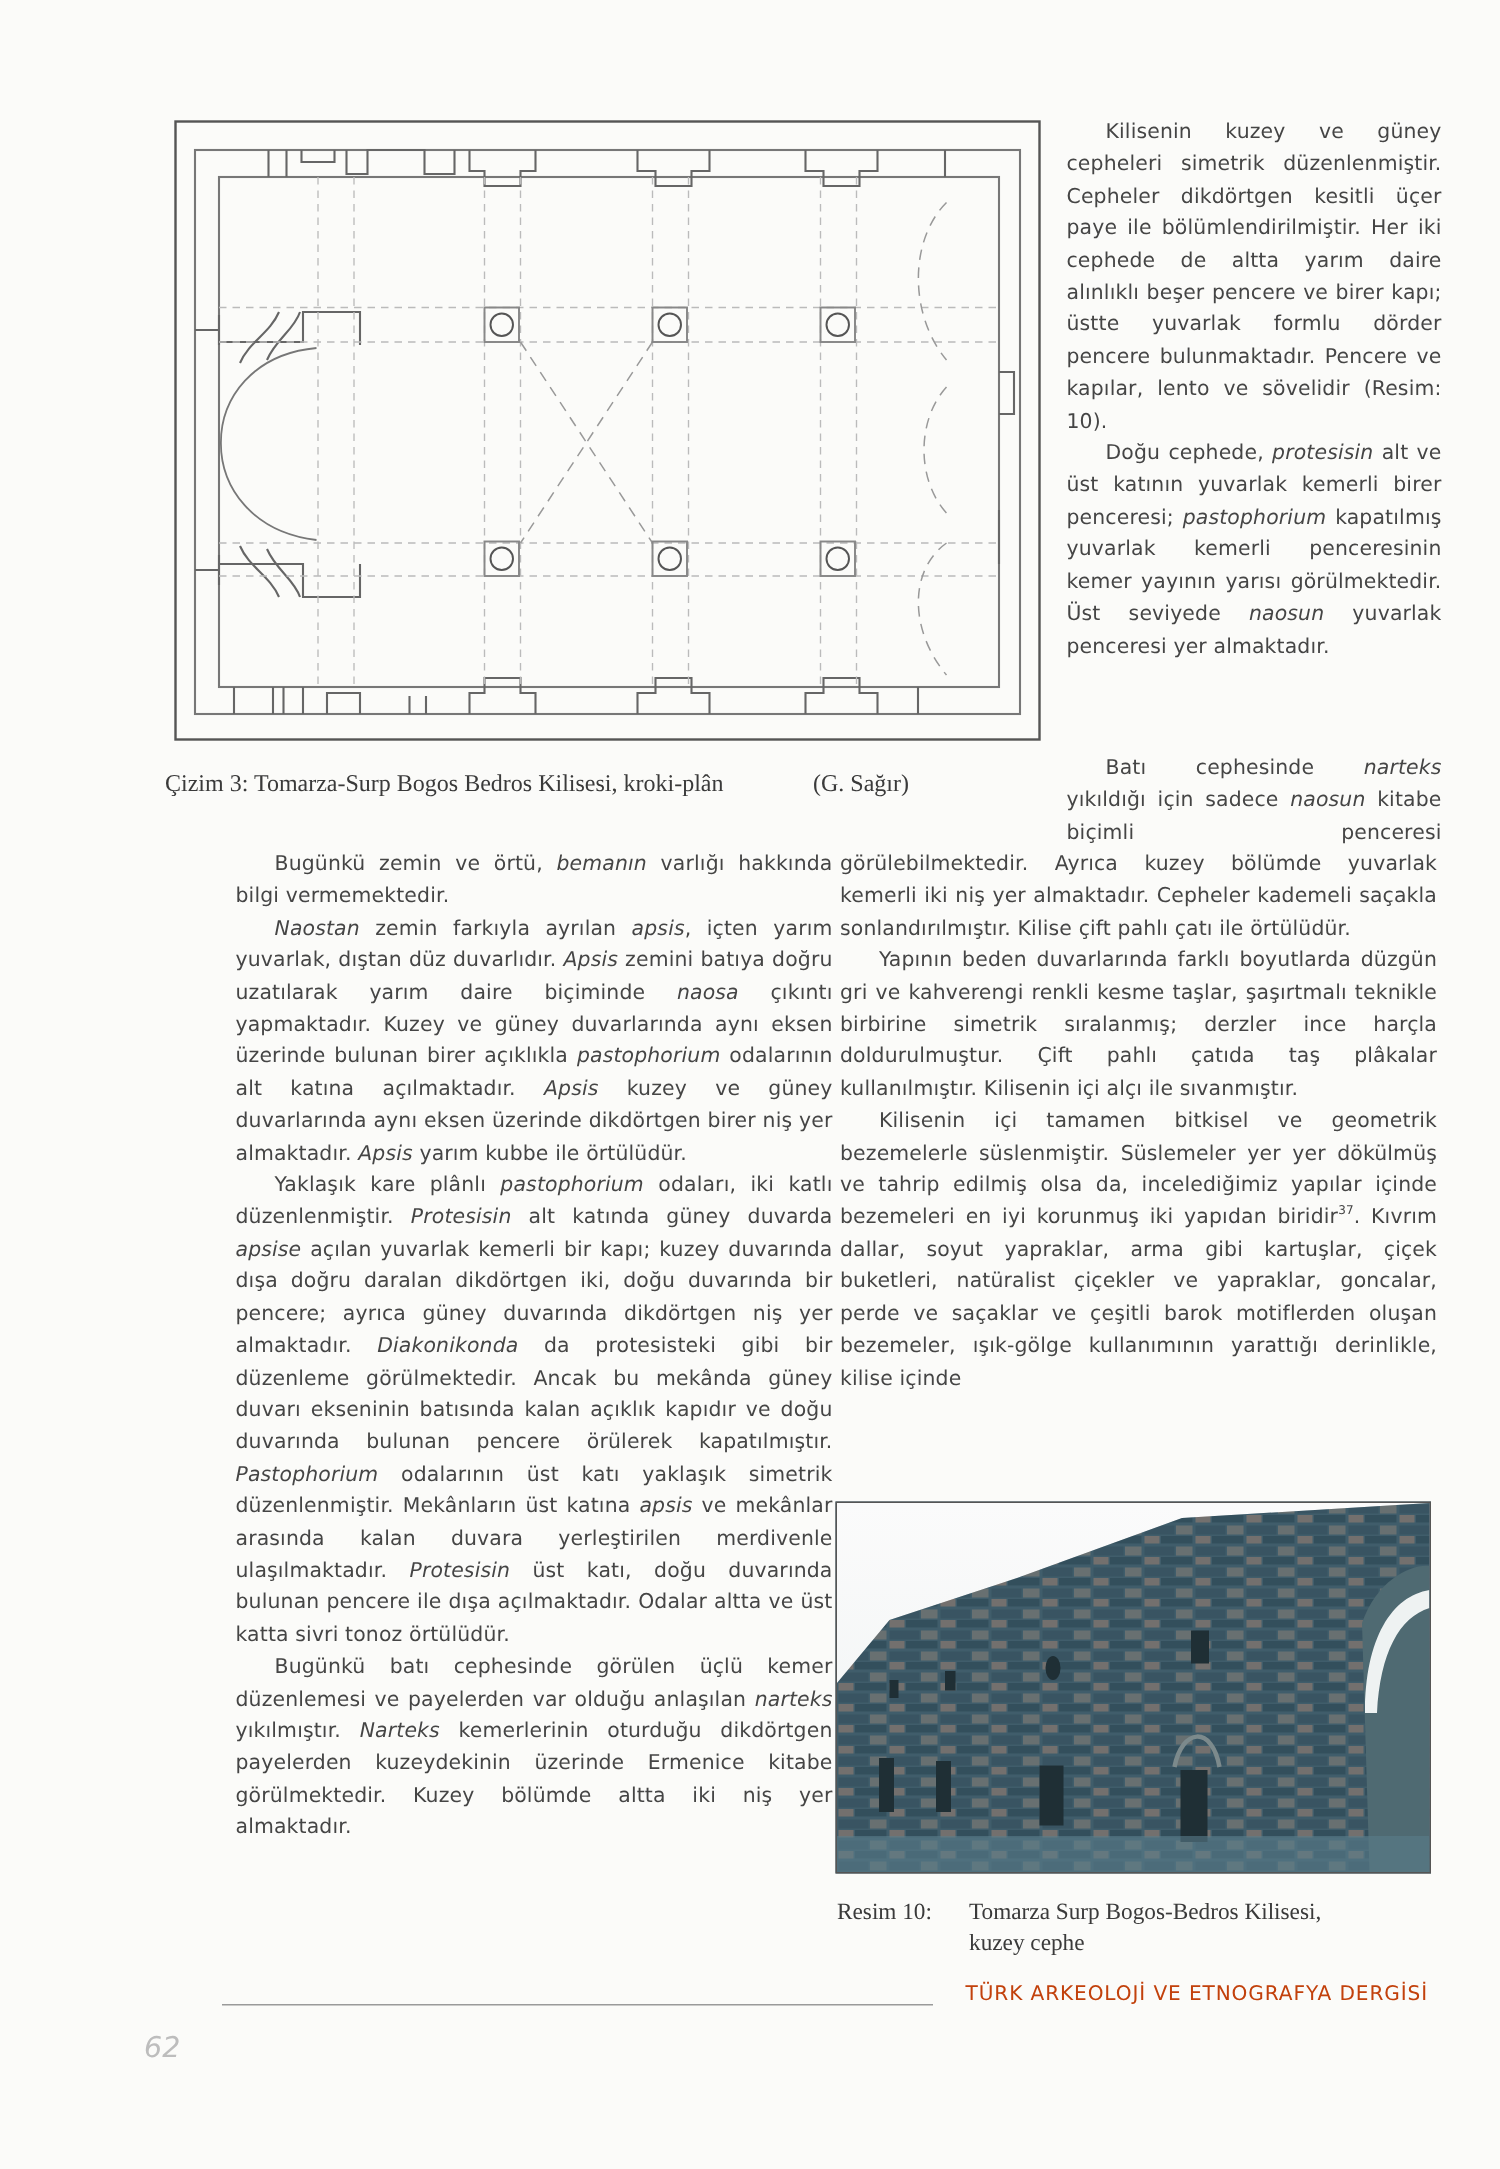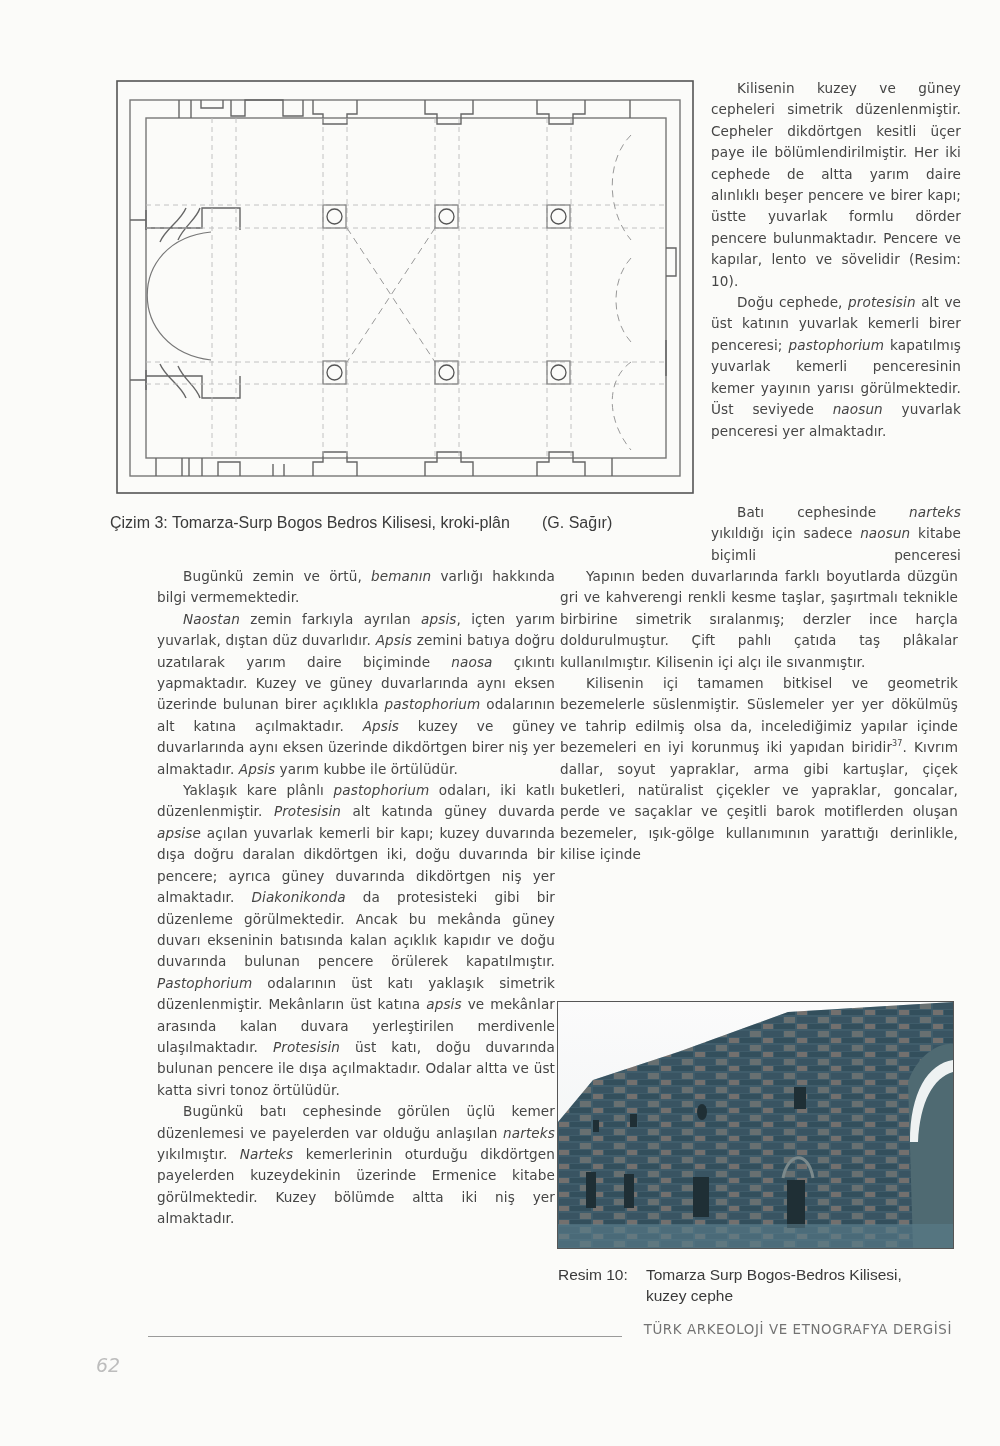--- a/index.html
+++ b/index.html
@@ -2,21 +2,21 @@
 <html><head>
 <meta charset="utf-8">
 <style>
   html, body { margin:0; padding:0; }
   body {
     width:1000px; height:1446px; position:relative; overflow:hidden;
     background:#fbfbf9; color:#3d3d3d;
     font-family:"DejaVu Sans", sans-serif;
   }
   .hand { font-family:"DejaVu Sans", sans-serif; font-size:13.6px; line-height:21.4px; color:#454545; letter-spacing:0.1px; }
-  .serif { font-family:Liberation Sans, sans-serif; color:#3a3a3a; }
+  .serif { font-family:Liberation Serif, serif; color:#3a3a3a; }
   p { margin:0; text-align:justify; text-align-last:left; }
   p.ind { text-indent:26px; }
   i { font-style:italic; }
 
   #plan-frame { position:absolute; left:116px; top:80px; width:578px; height:414px; }
   #plan-frame svg { width:100%; height:100%; display:block; }
 
   #plan-caption { position:absolute; left:110px; top:514px; font-size:16px; white-space:nowrap; }
   #plan-credit { position:absolute; left:542px; top:514px; font-size:16px; white-space:nowrap; }
 
@@ -26,21 +26,21 @@
   #col-right { position:absolute; left:560px; top:566px; width:398px; }
 
   #photo { position:absolute; left:557px; top:1001px; width:395px; height:246px; border:1px solid #555; overflow:hidden; background:#3f5f6e; }
   #photo-caption { position:absolute; left:558px; top:1264px; font-size:15.5px; line-height:21px; }
   #photo-caption .lbl { display:inline-block; width:88px; }
   #photo-caption .ln2 { padding-left:88px; }
 
   #footer { position:absolute; left:96px; top:1318px; width:856px; height:26px; }
   #page-number { position:absolute; left:0; top:0; font-size:19px; color:#bdbdbd; font-style:italic;margin-top:36px; }
   #footer-rule { position:absolute; left:52px; right:330px; top:18px; border-top:1.5px solid #9a9a9a; }
-  #journal-title { position:absolute; right:0; top:4px; font-size:13.4px; color:#737373; letter-spacing:0.6px; }
+  #journal-title { position:absolute; right:0; top:4px; font-size:13.4px; color:#c2410c; letter-spacing:0.6px; }
   sup { font-size:8px; line-height:0; }
 </style>
 </head>
 <body>
 
 <div id="plan-frame">
   <svg viewBox="0 0 578 414" xmlns="http://www.w3.org/2000/svg">
     <g fill="none" stroke="#666" stroke-width="1.4">
       <rect x="1" y="1" width="576" height="412" stroke="#555" stroke-width="1.6"></rect>
 
@@ -113,20 +113,21 @@
 </div>
 
 <div id="col-left" class="hand">
   <p class="ind"><span>Bugünkü zemin ve örtü, </span><i>bemanın</i><span> varlığı hakkında bilgi vermemektedir.</span></p>
   <p class="ind"><i>Naostan</i><span> zemin farkıyla ayrılan </span><i>apsis</i><span>, içten yarım yuvarlak, dıştan düz duvarlıdır. </span><i>Apsis</i><span> zemini batıya doğru uzatılarak yarım daire biçiminde </span><i>naosa</i><span> çıkıntı yapmaktadır. Kuzey ve güney duvarlarında aynı eksen üzerinde bulunan birer açıklıkla </span><i>pastophorium</i><span> odalarının alt katına açılmaktadır. </span><i>Apsis</i><span> kuzey ve güney duvarlarında aynı eksen üzerinde dikdörtgen birer niş yer almaktadır. </span><i>Apsis</i><span> yarım kubbe ile örtülüdür.</span></p>
   <p class="ind"><span>Yaklaşık kare plânlı </span><i>pastophorium</i><span> odaları, iki katlı düzenlenmiştir. </span><i>Protesisin</i><span> alt katında güney duvarda </span><i>apsise</i><span> açılan yuvarlak kemerli bir kapı; kuzey duvarında dışa doğru daralan dikdörtgen iki, doğu duvarında bir pencere; ayrıca güney duvarında dikdörtgen niş yer almaktadır. </span><i>Diakonikonda</i><span> da protesisteki gibi bir düzenleme görülmektedir. Ancak bu mekânda güney duvarı ekseninin batısında kalan açıklık kapıdır ve doğu duvarında bulunan pencere örülerek kapatılmıştır. </span><i>Pastophorium</i><span> odalarının üst katı yaklaşık simetrik düzenlenmiştir. Mekânların üst katına </span><i>apsis</i><span> ve mekânlar arasında kalan duvara yerleştirilen merdivenle ulaşılmaktadır. </span><i>Protesisin</i><span> üst katı, doğu duvarında bulunan pencere ile dışa açılmaktadır. Odalar altta ve üst katta sivri tonoz örtülüdür.</span></p>
   <p class="ind"><span>Bugünkü batı cephesinde görülen üçlü kemer düzenlemesi ve payelerden var olduğu anlaşılan </span><i>narteks</i><span> yıkılmıştır. </span><i>Narteks</i><span> kemerlerinin oturduğu dikdörtgen payelerden kuzeydekinin üzerinde Ermenice kitabe görülmektedir. Kuzey bölümde altta iki niş yer almaktadır.</span></p>
 </div>
 
 <div id="col-right" class="hand">
+  <p>görülebilmektedir. Ayrıca kuzey bölümde yuvarlak kemerli iki niş yer almaktadır. Cepheler kademeli saçakla sonlandırılmıştır. Kilise çift pahlı çatı ile örtülüdür.</p>
   <p class="ind">Yapının beden duvarlarında farklı boyutlarda düzgün gri ve kahverengi renkli kesme taşlar, şaşırtmalı teknikle birbirine simetrik sıralanmış; derzler ince harçla doldurulmuştur. Çift pahlı çatıda taş plâkalar kullanılmıştır. Kilisenin içi alçı ile sıvanmıştır.</p>
   <p class="ind"><span>Kilisenin içi tamamen bitkisel ve geometrik bezemelerle süslenmiştir. Süslemeler yer yer dökülmüş ve tahrip edilmiş olsa da, incelediğimiz yapılar içinde bezemeleri en iyi korunmuş iki yapıdan biridir</span><sup>37</sup><span>. Kıvrım dallar, soyut yapraklar, arma gibi kartuşlar,  çiçek buketleri, natüralist çiçekler ve yapraklar, goncalar, perde ve saçaklar ve çeşitli barok motiflerden oluşan bezemeler, ışık-gölge kullanımının yarattığı derinlikle, kilise içinde</span></p>
 </div>
 
 <div id="photo">
   <svg viewBox="0 0 395 246" width="395" height="246" xmlns="http://www.w3.org/2000/svg" preserveAspectRatio="none">
     <defs>
       <pattern id="stones" width="34" height="14" patternUnits="userSpaceOnUse">
         <rect width="34" height="14" fill="#46616c"></rect>
         <rect x="1" y="1" width="20" height="6" fill="#3c5560"></rect>

